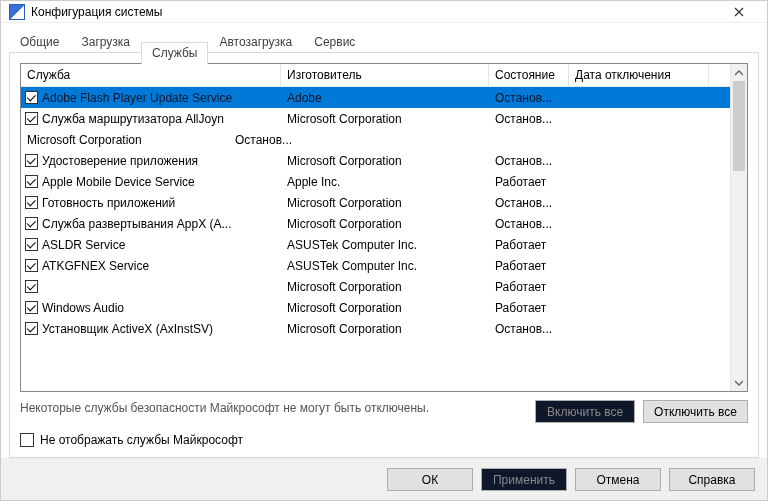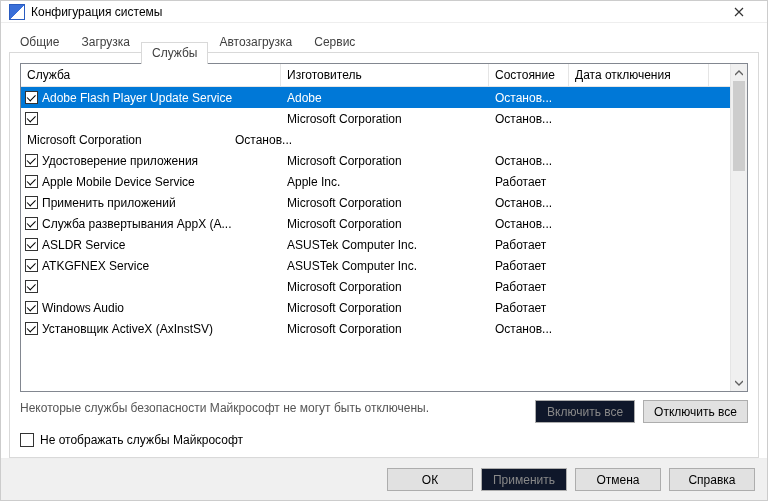--- a/index.html
+++ b/index.html
@@ -16,21 +16,21 @@
 .tabpanel { border: 1px solid #d9d9d9; flex: 1; padding: 10px 10px 10px 10px; display: flex; flex-direction: column; background: #fff; margin-top: -1px; }
 .listview { border: 1px solid #828790; flex: 1; display: flex; background: #fff; min-height: 0; }
 .listbody { flex: 1; overflow: hidden; display: flex; flex-direction: column; }
 .lv-head { display: flex; background: #fff; border-bottom: 1px solid #e5e5e5; }
 .lv-head .col { padding: 4px 6px; border-right: 1px solid #e5e5e5; font-size: 12px; color: #000; text-align: left; white-space: nowrap; overflow: hidden; }
 .lv-rows { flex: 1; overflow: hidden; }
 .lv-row { display: flex; height: 21px; align-items: center; }
 .lv-row .cell { padding: 0 6px; white-space: nowrap; overflow: hidden; text-overflow: ellipsis; font-size: 12px; color: #000; }
 .lv-row .cbcell { display: flex; align-items: center; gap: 4px; padding-left: 4px; }
 .lv-row.selected { background: #0078d7; }
-.lv-row.selected .cell { color: #ffffff; }
+.lv-row.selected .cell { color: #0f172a; }
 .cb { width: 13px; height: 13px; border: 1px solid #333; background: #fff; display: inline-flex; align-items: center; justify-content: center; flex-shrink: 0; }
 .cb.checked::after { content: ""; display: block; width: 7px; height: 4px; border-left: 1.5px solid #000; border-bottom: 1.5px solid #000; transform: rotate(-45deg) translate(0px,-1px); }
 .lv-row.selected .cb { background: #fff; }
 .scrollbar { width: 17px; background: #f0f0f0; display: flex; flex-direction: column; border-left: 1px solid #e5e5e5; }
 .sb-btn { height: 17px; display: flex; align-items: center; justify-content: center; color: #606060; font-size: 9px; cursor: pointer; }
 .sb-track { flex: 1; position: relative; }
 .sb-thumb { position: absolute; left: 2px; right: 2px; top: 0; height: 90px; background: #cdcdcd; }
 .below-list { display: flex; align-items: flex-start; margin-top: 8px; gap: 8px; }
 .note { flex: 1; color: #555; font-size: 12px; line-height: 1.35; }
 .btn { min-width: 100px; height: 23px; border: 1px solid #adadad; background: #e1e1e1; color: #000; font-size: 12px; padding: 0 10px; cursor: pointer; }
@@ -85,20 +85,21 @@
                   <span class="cb checked"></span>
                   <span class="cell-text">Adobe Flash Player Update Service</span>
                 </div>
                 <div class="cell col-mfr">Adobe</div>
                 <div class="cell col-state">Останов...</div>
                 <div class="cell col-date"></div>
               </div>
               <div class="lv-row">
                 <div class="cell cbcell col-service">
                   <span class="cb checked"></span>
+                  <span class="cell-text">Служба маршрутизатора AllJoyn</span>
                 </div>
                 <div class="cell col-mfr">Microsoft Corporation</div>
                 <div class="cell col-state">Останов...</div>
                 <div class="cell col-date"></div>
               </div>
               <div class="lv-row">
                 <div class="cell col-mfr">Microsoft Corporation</div>
                 <div class="cell col-state">Останов...</div>
                 <div class="cell col-date"></div>
               </div>
@@ -116,21 +117,21 @@
                   <span class="cb checked"></span>
                   <span class="cell-text">Apple Mobile Device Service</span>
                 </div>
                 <div class="cell col-mfr">Apple Inc.</div>
                 <div class="cell col-state">Работает</div>
                 <div class="cell col-date"></div>
               </div>
               <div class="lv-row">
                 <div class="cell cbcell col-service">
                   <span class="cb checked"></span>
-                  <span class="cell-text">Применить приложений</span>
+                  <span class="cell-text">Готовность приложений</span>
                 </div>
                 <div class="cell col-mfr">Microsoft Corporation</div>
                 <div class="cell col-state">Останов...</div>
                 <div class="cell col-date"></div>
               </div>
               <div class="lv-row">
                 <div class="cell cbcell col-service">
                   <span class="cb checked"></span>
                   <span class="cell-text">Служба развертывания AppX (A...</span>
                 </div>

